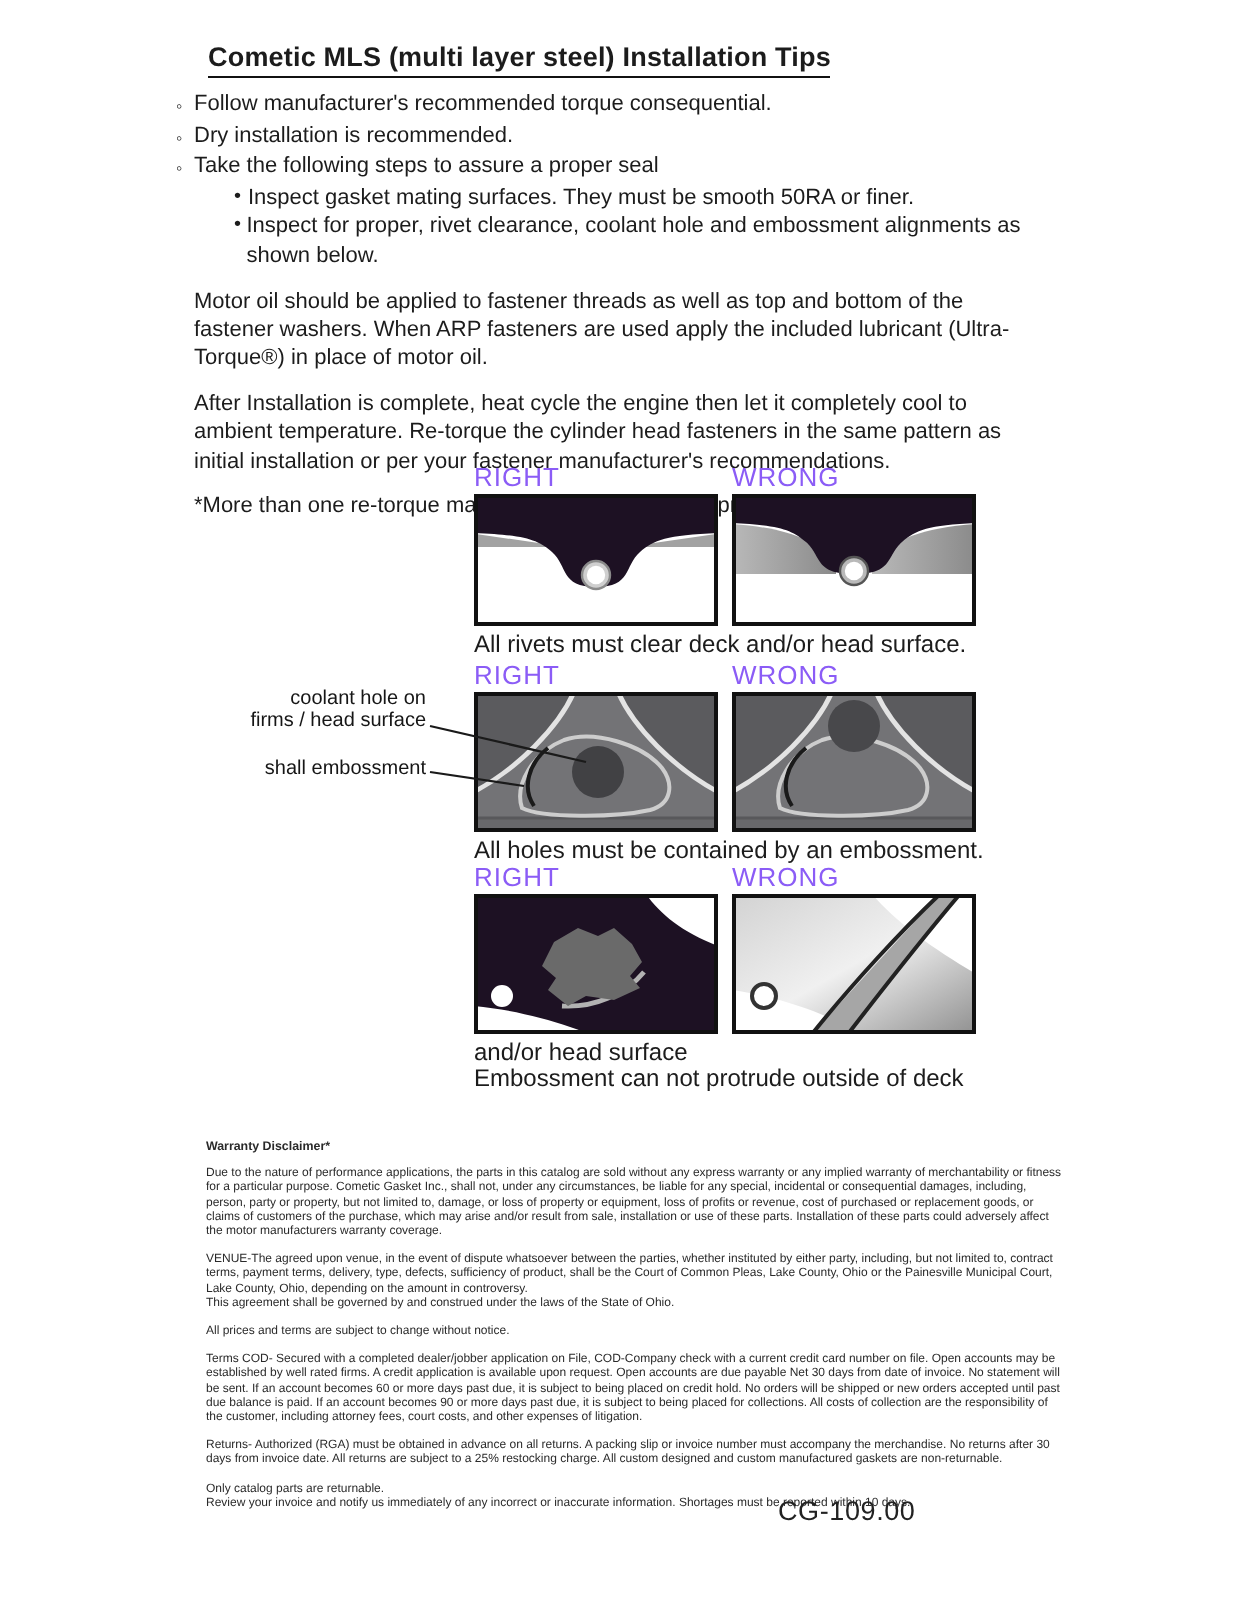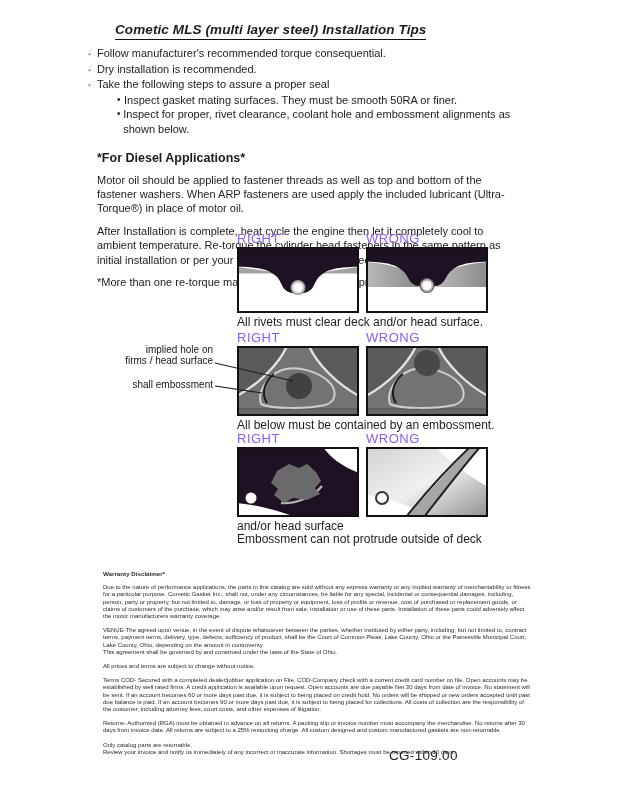--- a/index.html
+++ b/index.html
@@ -3,23 +3,23 @@
 <meta charset="utf-8">
 <style>
   html,body { margin:0; padding:0; background:#ffffff; }
   .page {
     position:relative; width:618px; height:800px; background:#ffffff;
     font-family:"Liberation Sans", sans-serif; color:#1c1c1c; overflow:hidden;
   }
   
   .main { position:absolute; left:88px; top:20px; width:440px; }
   .title {
-    margin-left:27px; display:inline-block;
+    margin-left:16px; display:inline-block;
     font-size:13.5px; font-weight:bold; letter-spacing:0.1px;
-    border-bottom:1.6px solid #111; padding-bottom:2px;font-style:italic;
+    border-bottom:1.6px solid #111; padding-bottom:2px;
   }
   .bullets { margin-top:6px; font-size:11px; line-height:14.6px; }
   .b-row { display:flex; }
   .b-mark { width:9px; font-size:9px; padding-top:1px; color:#222; }
   .sb-row { display:flex; margin-left:29px; }
   .sb-mark { width:7px; font-size:10px; }
   .diesel-h { margin:14px 0 0 9px; font-size:12.5px; font-weight:bold; }
   .body-p { margin:8px 0 0 9px; width:420px; font-size:11px; line-height:14.4px; }
   
   .fig { position:absolute; left:237px; width:252px; }
@@ -70,21 +70,20 @@
       <div class="sb-row">
         <span class="sb-mark">•</span>
         <span>Inspect gasket mating surfaces.  They must be smooth 50RA or finer.</span>
       </div>
       <div class="sb-row">
         <span class="sb-mark">•</span>
         <span>Inspect for proper, rivet clearance, coolant hole and embossment alignments as shown below.</span>
       </div>
     </div>
 
-    <div class="diesel-h">*For Diesel Applications*</div>
     <p class="body-p">Motor oil should be applied to fastener threads as well as top and bottom of the fastener washers. When ARP fasteners are used apply the included lubricant (Ultra-Torque®) in place of motor oil.</p>
     <p class="body-p">After Installation is complete, heat cycle the engine then let it completely cool to ambient temperature. Re-torque the cylinder head fasteners in the same pattern as initial installation or per your fastener manufacturer's recommendations.</p>
     <p class="body-p">*More than one re-torque may be required to achieve proper fastener stretch*</p>
   </div>
 
   <div class="fig fig1">
     <div class="lbl-row">
       <div class="lbl">RIGHT</div>
       <div class="lbl-gap"></div>
       <div class="lbl">WRONG</div>
@@ -149,25 +148,25 @@
         <path d="M50,0 C42,18 22,38 0,50" fill="none" stroke="#e3e3e3" stroke-width="2.4"></path>
         <path d="M72,0 C80,18 100,38 122,50" fill="none" stroke="#e3e3e3" stroke-width="2.4"></path>
         <rect x="0" y="63" width="122" height="7" fill="#68686b"></rect>
         <path d="M0,63 H122" stroke="#58585b" stroke-width="1.4"></path>
         <path d="M24,58 C20,46 30,30 45,24 C60,19 84,26 94,38 C100,46 99,56 88,59 C70,63 34,63 24,58 Z" fill="none" stroke="#cdcdcd" stroke-width="2"></path>
         <path d="M30,57 C24,48 27,36 37,28" fill="none" stroke="#1a1a1a" stroke-width="2"></path>
         <circle cx="61" cy="17" r="13" fill="#48484b"></circle>
         <rect x="1" y="1" width="120" height="68" fill="none" stroke="#111111" stroke-width="2"></rect>
       </svg>
     </div>
-    <div class="cap">All below must be contained by an embossment.</div>
+    <div class="cap">All holes must be contained by an embossment.</div>
   </div>
 
   <div class="fig2-lab fig2-lab1">
-    <div>implied hole on</div>
+    <div>coolant hole on</div>
     <div>firms / head surface</div>
   </div>
   <div class="fig2-lab fig2-lab2">shall embossment</div>
   <svg class="leader-svg" width="195" height="70" viewBox="0 0 195 70">
     <line x1="105" y1="23" x2="183" y2="41" stroke="#1a1a1a" stroke-width="1.1"></line>
     <line x1="105" y1="46" x2="152" y2="53" stroke="#1a1a1a" stroke-width="1.1"></line>
   </svg>
 
   <div class="fig fig3">
     <div class="lbl-row">

